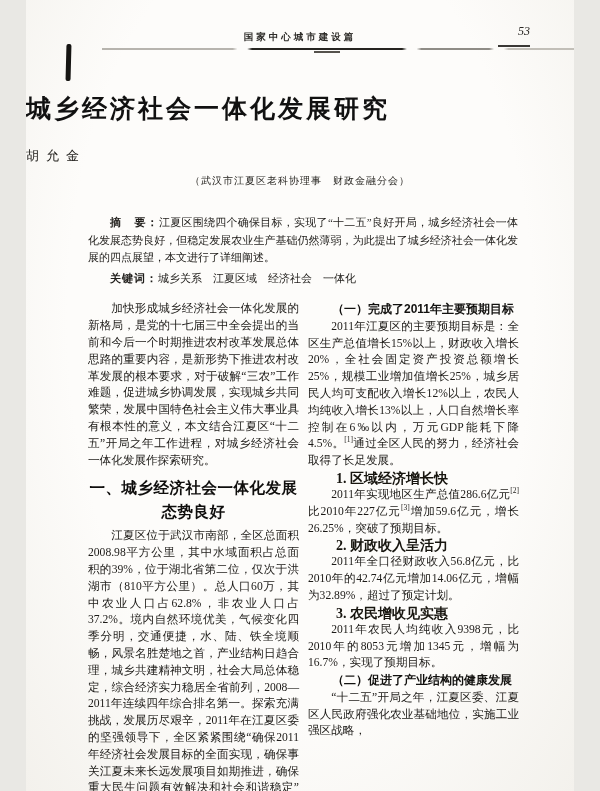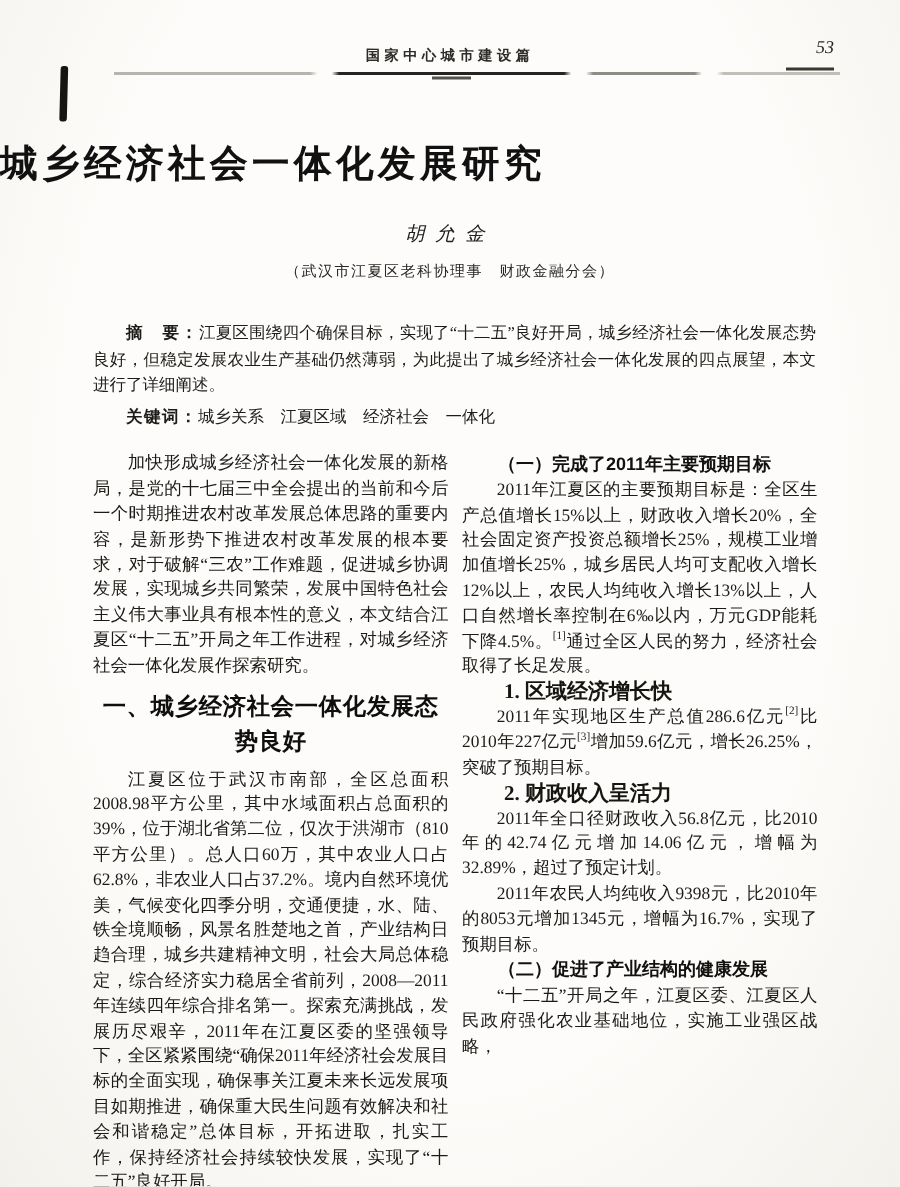--- a/index.html
+++ b/index.html
@@ -1,18 +1,18 @@
 <!DOCTYPE html>
 <html lang="zh"><head>
 <meta charset="utf-8">
 <style>
   html,body{margin:0;padding:0;background:#e9e8e4;}
   .page{
     position:relative;
-    width:600px;height:791px;
+    width:548px;height:791px;
     margin:0 auto;
     background:#fbfaf7;
     background-image:radial-gradient(ellipse at 50% 40%, #fdfcfa 60%, #f3f1ec 100%);
     color:#1c1a17;
     font-family:"Liberation Serif","DejaVu Serif",serif;
     overflow:hidden;
   }
   
   .running-title{
     position:absolute;top:31px;left:0;right:0;
@@ -45,22 +45,22 @@
     background:#161513;border-radius:2px;transform:rotate(1.5deg);
   }
   
   .doc-title{
     margin:92px 0 0;
     text-align:left;
     font-family:"Liberation Sans","DejaVu Sans",sans-serif;
     font-size:25px;font-weight:bold;letter-spacing:3px;color:#111;
   }
   .author{
-    margin-top:22px;text-align:center;
-    font-size:13px;letter-spacing:7px;color:#22201d;font-style:italic;
+    margin-top:22px;text-align:left;
+    font-size:13px;letter-spacing:7px;color:#22201d;
   }
   .affiliation{
     margin-top:9px;text-align:center;
     font-size:10px;letter-spacing:1px;color:#2a2824;
   }
   
   .abstract{
     margin:26px 56px 0 62px;
     font-size:11px;line-height:17.6px;text-align:justify;color:#1e1c19;
   }
@@ -130,20 +130,21 @@
     <div class="col">
       <p class="bold-sub">（一）完成了2011年主要预期目标</p>
       <p><span>2011年江夏区的主要预期目标是：全区生产总值增长15%以上，财政收入增长20%，全社会固定资产投资总额增长25%，规模工业增加值增长25%，城乡居民人均可支配收入增长12%以上，农民人均纯收入增长13%以上，人口自然增长率控制在6‰以内，万元GDP能耗下降4.5%。</span><sup>[1]</sup><span>通过全区人民的努力，经济社会取得了长足发展。</span></p>
 
       <p class="num-sub">1. 区域经济增长快</p>
       <p><span>2011年实现地区生产总值286.6亿元</span><sup>[2]</sup><span>比2010年227亿元</span><sup>[3]</sup><span>增加59.6亿元，增长26.25%，突破了预期目标。</span></p>
 
       <p class="num-sub">2. 财政收入呈活力</p>
       <p>2011年全口径财政收入56.8亿元，比2010年的42.74亿元增加14.06亿元，增幅为32.89%，超过了预定计划。</p>
 
+      <p class="num-sub">3. 农民增收见实惠</p>
       <p>2011年农民人均纯收入9398元，比2010年的8053元增加1345元，增幅为16.7%，实现了预期目标。</p>
 
 
       <p class="bold-sub">（二）促进了产业结构的健康发展</p>
       <p>“十二五”开局之年，江夏区委、江夏区人民政府强化农业基础地位，实施工业强区战略，</p>
     </div>
 
   </div>
 </div>
 

